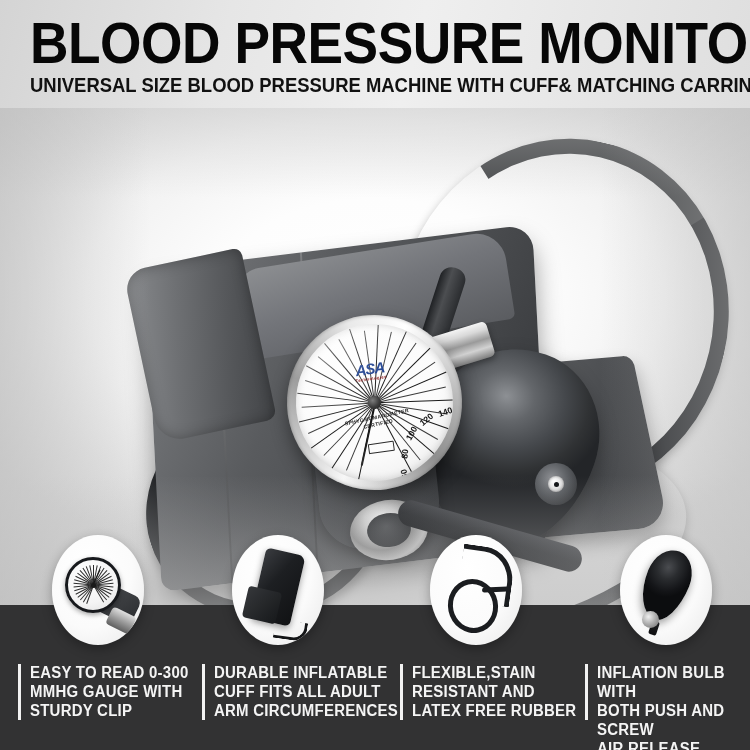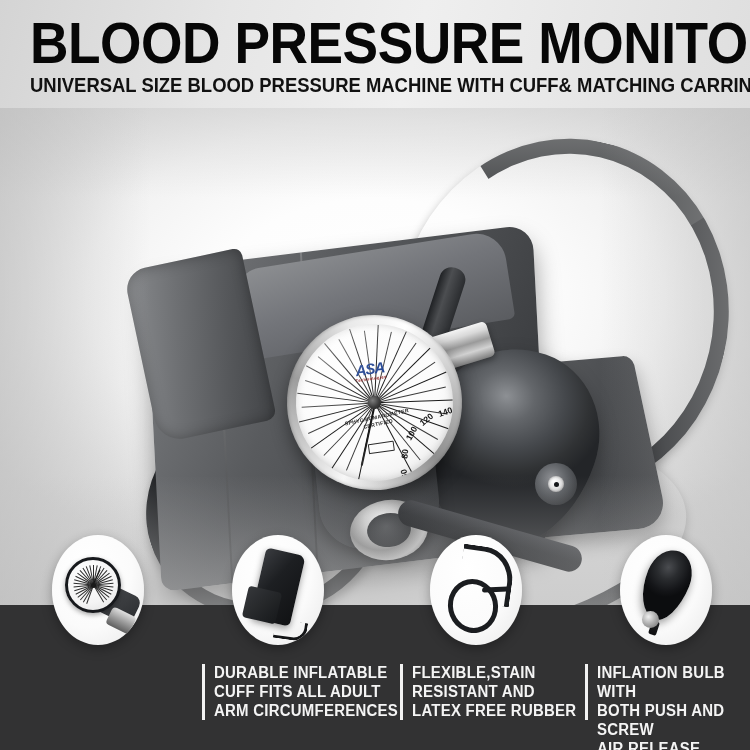--- a/index.html
+++ b/index.html
@@ -569,20 +569,26 @@
     <div class="tt-tail"></div>
   </div>
 
   <div class="thumb t4">
     <div class="tb-body"></div>
     <div class="tb-stem"></div>
     <div class="tb-valve"></div>
   </div>
 
   <div class="feature-row">
+    <div class="feature f1">
+      <div class="bar"></div>
+      <div class="txt">EASY TO READ 0-300
+MMHG GAUGE WITH
+STURDY CLIP</div>
+    </div>
     <div class="feature f2">
       <div class="bar"></div>
       <div class="txt">DURABLE INFLATABLE
 CUFF FITS ALL ADULT
 ARM CIRCUMFERENCES</div>
     </div>
     <div class="feature f3">
       <div class="bar"></div>
       <div class="txt">FLEXIBLE,STAIN
 RESISTANT AND

